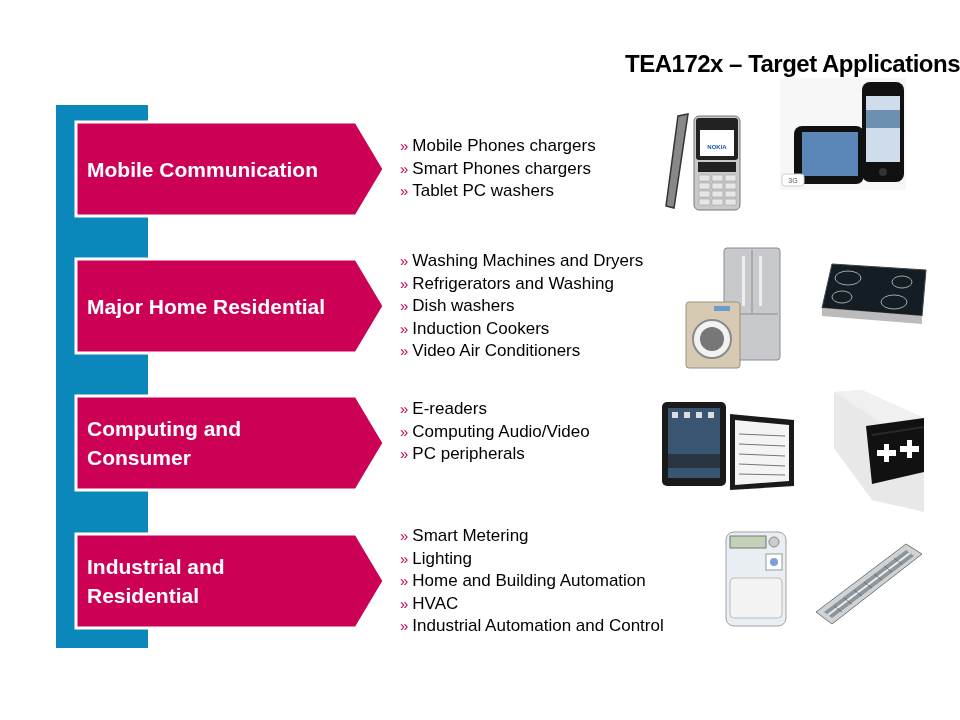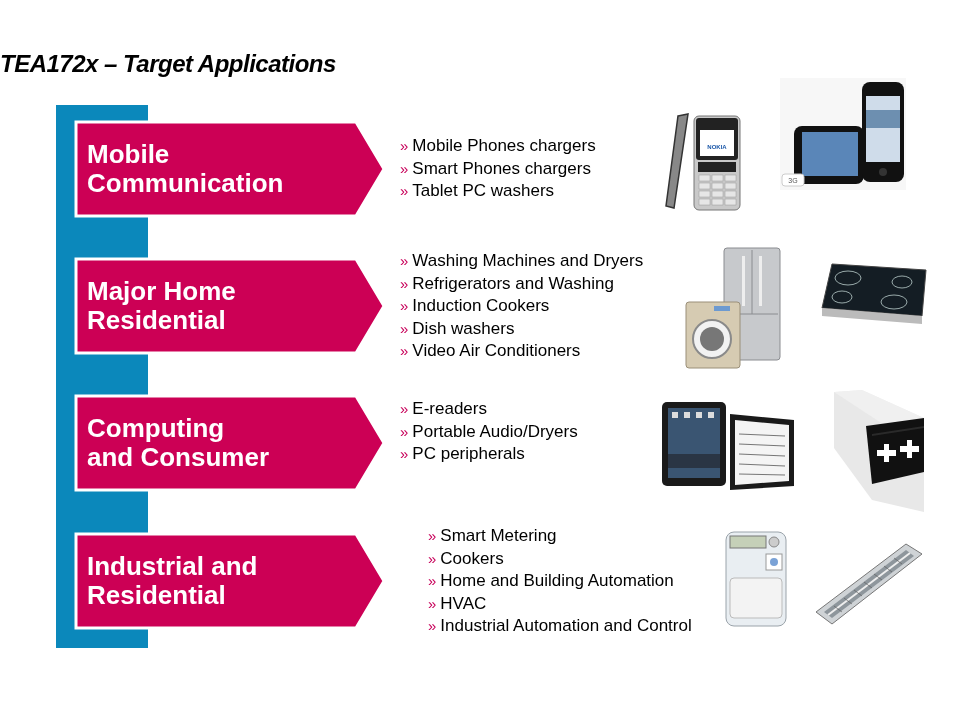--- a/index.html
+++ b/index.html
@@ -1,25 +1,25 @@
 <!DOCTYPE html>
 <html><head>
 <meta charset="utf-8">
 <style>
   html, body { margin:0; padding:0; }
   body { width:960px; height:720px; background:#ffffff; position:relative; overflow:hidden;
          font-family:"Liberation Sans", "DejaVu Sans", sans-serif; color:#000; }
-  .title { position:absolute; top:50px; left:0; width:960px; text-align:left;
-           font-size:24px; font-weight:bold; letter-spacing:-0.5px;font-style:italic; }
+  .title { position:absolute; top:50px; left:0; width:960px; text-align:right;
+           font-size:24px; font-weight:bold; letter-spacing:-0.5px; }
   .blue-bar { position:absolute; left:56px; top:105px; width:92px; height:543px; background:#0b88bb; }
   .row { position:absolute; left:0; width:960px; }
   .arrow { position:absolute; left:74px; width:312px; height:98px; }
   .arrow svg { position:absolute; left:0; top:0; }
   .arrow-label { position:absolute; left:13px; top:0; height:98px; width:270px; display:flex; align-items:center;
-                 color:#fff; font-weight:bold; font-size:26px; line-height:29px; }
+                 color:#fff; font-weight:bold; font-size:21px; line-height:29px; }
   .bullets { position:absolute; left:400px; list-style:none; margin:0; padding:0; font-size:17px; line-height:22.5px; }
   .bullets li { white-space:nowrap; }
   .bullets .raquo { color:#c8005a; margin-right:4px; font-size:15px; }
   .pic { position:absolute; }
 </style>
 </head>
 <body>
 
 <div class="title">TEA172x – Target Applications</div>
 
@@ -42,50 +42,50 @@
 <div class="row" style="top:257px;">
   <div class="arrow">
     <svg width="312" height="98">
       <polygon points="2,2 282,2 310,49 282,96 2,96" fill="#cc0055" stroke="#ffffff" stroke-width="3"></polygon>
     </svg>
     <div class="arrow-label">Major Home Residential</div>
   </div>
   <ul class="bullets" style="top:-7px;">
     <li><span class="raquo">»</span><span>Washing Machines and Dryers</span></li>
     <li><span class="raquo">»</span><span>Refrigerators and Washing</span></li>
+    <li><span class="raquo">»</span><span>Dish washers</span></li>
     <li><span class="raquo">»</span><span>Induction Cookers</span></li>
-    <li><span class="raquo">»</span><span>Dish washers</span></li>
     <li><span class="raquo">»</span><span>Video Air Conditioners</span></li>
   </ul>
 </div>
 
 <div class="row" style="top:394px;">
   <div class="arrow">
     <svg width="312" height="98">
       <polygon points="2,2 282,2 310,49 282,96 2,96" fill="#cc0055" stroke="#ffffff" stroke-width="3"></polygon>
     </svg>
     <div class="arrow-label" style="width:190px;">Computing and Consumer</div>
   </div>
   <ul class="bullets" style="top:4px;">
     <li><span class="raquo">»</span><span>E-readers</span></li>
-    <li><span class="raquo">»</span><span>Portable Audio/Dryers</span></li>
+    <li><span class="raquo">»</span><span>Computing Audio/Video</span></li>
     <li><span class="raquo">»</span><span>PC peripherals</span></li>
   </ul>
 </div>
 
 <div class="row" style="top:532px;">
   <div class="arrow">
     <svg width="312" height="98">
       <polygon points="2,2 282,2 310,49 282,96 2,96" fill="#cc0055" stroke="#ffffff" stroke-width="3"></polygon>
     </svg>
     <div class="arrow-label" style="width:180px;">Industrial and Residential</div>
   </div>
-  <ul class="bullets" style="top:-7px;margin-left:28px;">
+  <ul class="bullets" style="top:-7px;">
     <li><span class="raquo">»</span><span>Smart Metering</span></li>
-    <li><span class="raquo">»</span><span>Cookers</span></li>
+    <li><span class="raquo">»</span><span>Lighting</span></li>
     <li><span class="raquo">»</span><span>Home and Building Automation</span></li>
     <li><span class="raquo">»</span><span>HVAC</span></li>
     <li><span class="raquo">»</span><span>Industrial Automation and Control</span></li>
   </ul>
 </div>
 
 <svg class="pic" style="left:658px;top:108px;" width="88" height="104">
   <polygon points="20,8 30,6 16,100 8,98" fill="#888" stroke="#333" stroke-width="1.5"></polygon>
   <rect x="36" y="8" width="46" height="94" rx="5" fill="#c9c9c9" stroke="#777"></rect>
   <rect x="38" y="10" width="42" height="42" rx="3" fill="#222"></rect>

